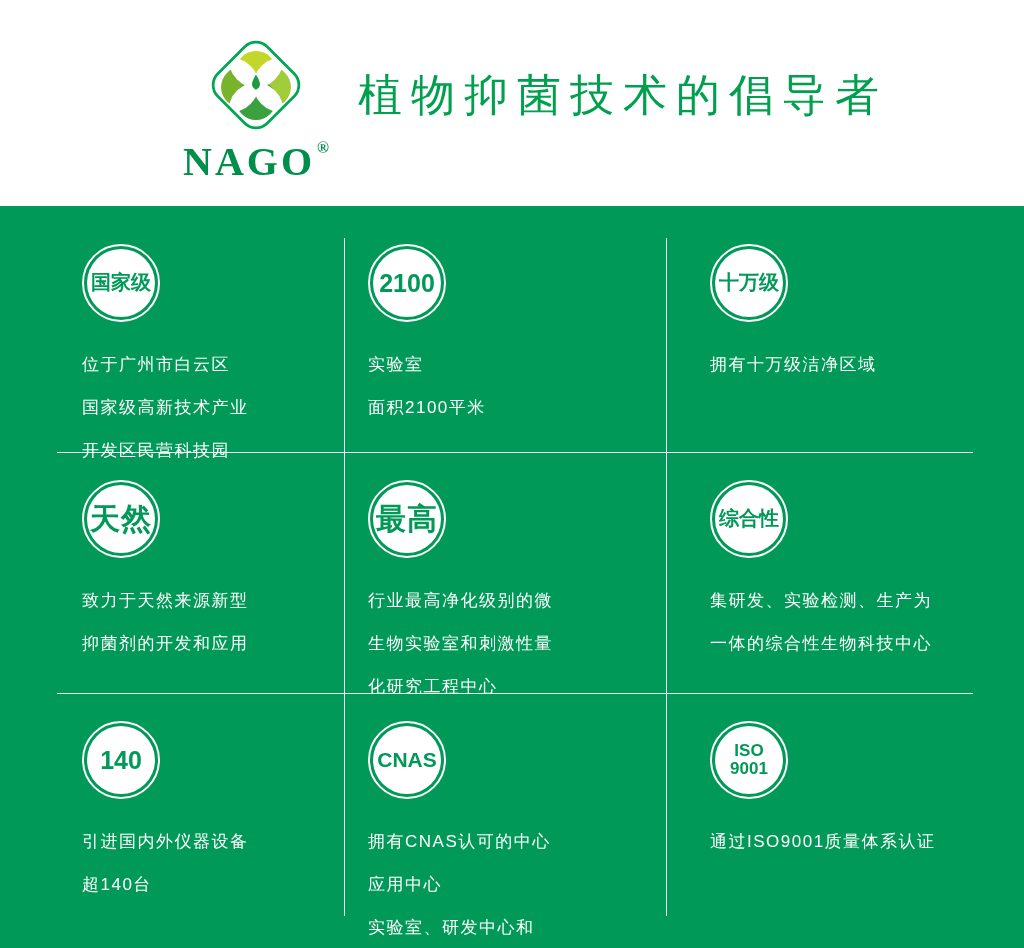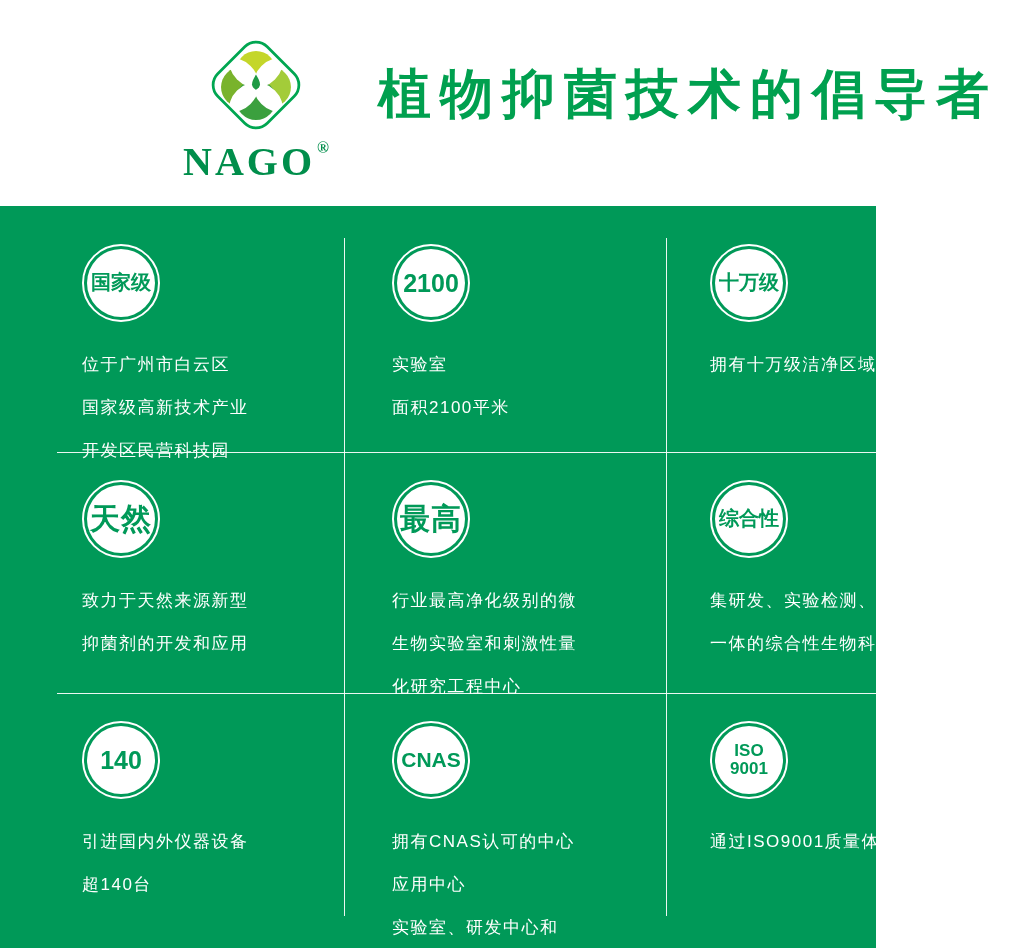--- a/index.html
+++ b/index.html
@@ -47,33 +47,33 @@
     line-height: 1;
     white-space: nowrap;
   }
   .brand .reg {
     font-size: 16px;
     vertical-align: 22px;
     letter-spacing: 0;
     margin-left: 2px;
   }
   .page-title {
-    margin-left: 44px;
+    margin-left: 24px;
     margin-top: -16px;
     color: var(--title-green);
-    font-size: 53px;
-    font-weight: 700;
+    font-size: 44px;
+    font-weight: 400;
     letter-spacing: 9px;
     white-space: nowrap;
   }
 
   
   .panel {
     position: relative;
-    width: 876px;
+    width: 1024px;
     height: 742px;
     background: var(--panel-green);
   }
   .vline {
     position: absolute;
     top: 32px;
     width: 1px;
     height: 678px;
     background: rgba(255,255,255,0.92);
   }
@@ -93,21 +93,21 @@
     position: relative;
     display: grid;
     grid-template-columns: 344px 322px 358px;
     grid-template-rows: 246px 241px 255px;
     width: 100%;
     height: 100%;
   }
   .cell { padding-top: 28px; }
   .cell.row-1 { padding-top: 38px; }
   .cell.col-1 { padding-left: 82px; }
-  .cell.col-2 { padding-left: 48px; }
+  .cell.col-2 { padding-left: 24px; }
   .cell.col-3 { padding-left: 44px; }
 
   
   .badge {
     position: relative;
     width: 78px;
     height: 78px;
     border: 2px solid var(--white);
     border-radius: 50%;
   }

